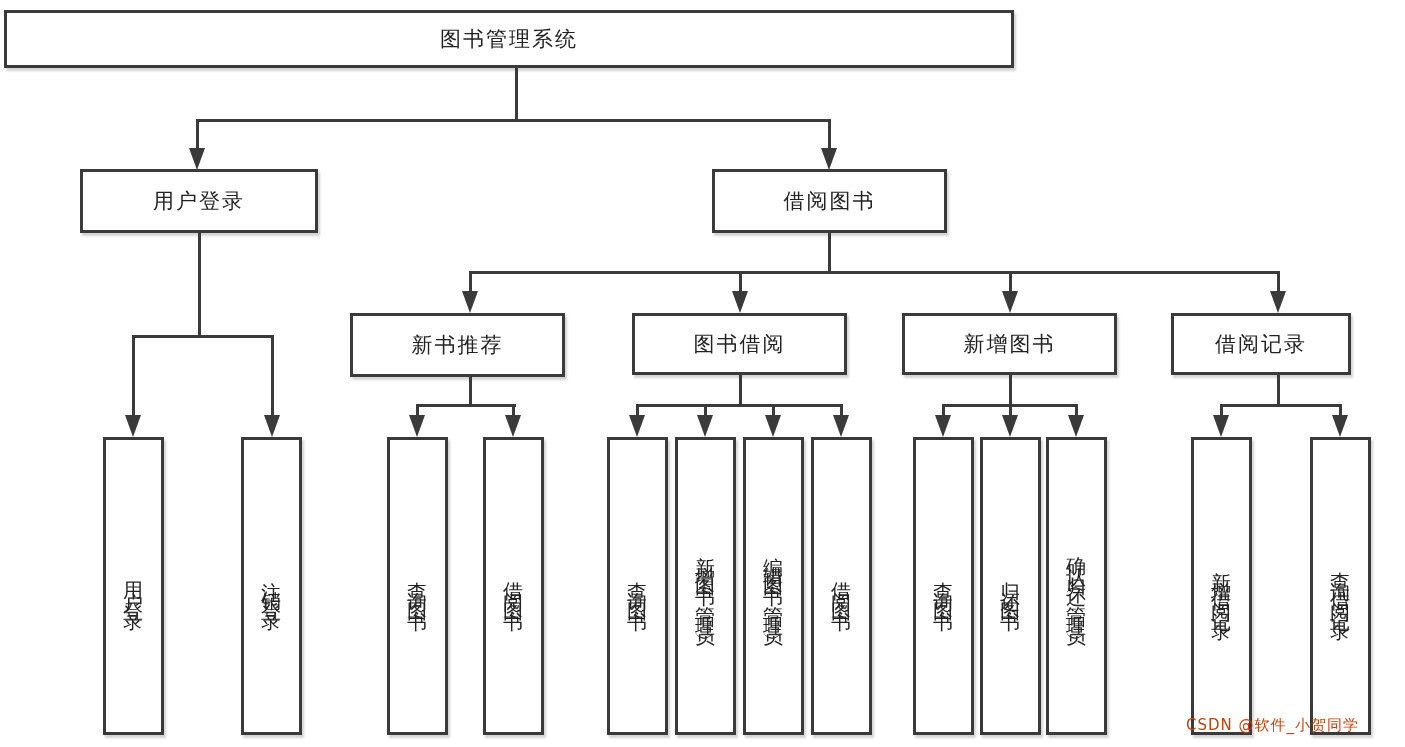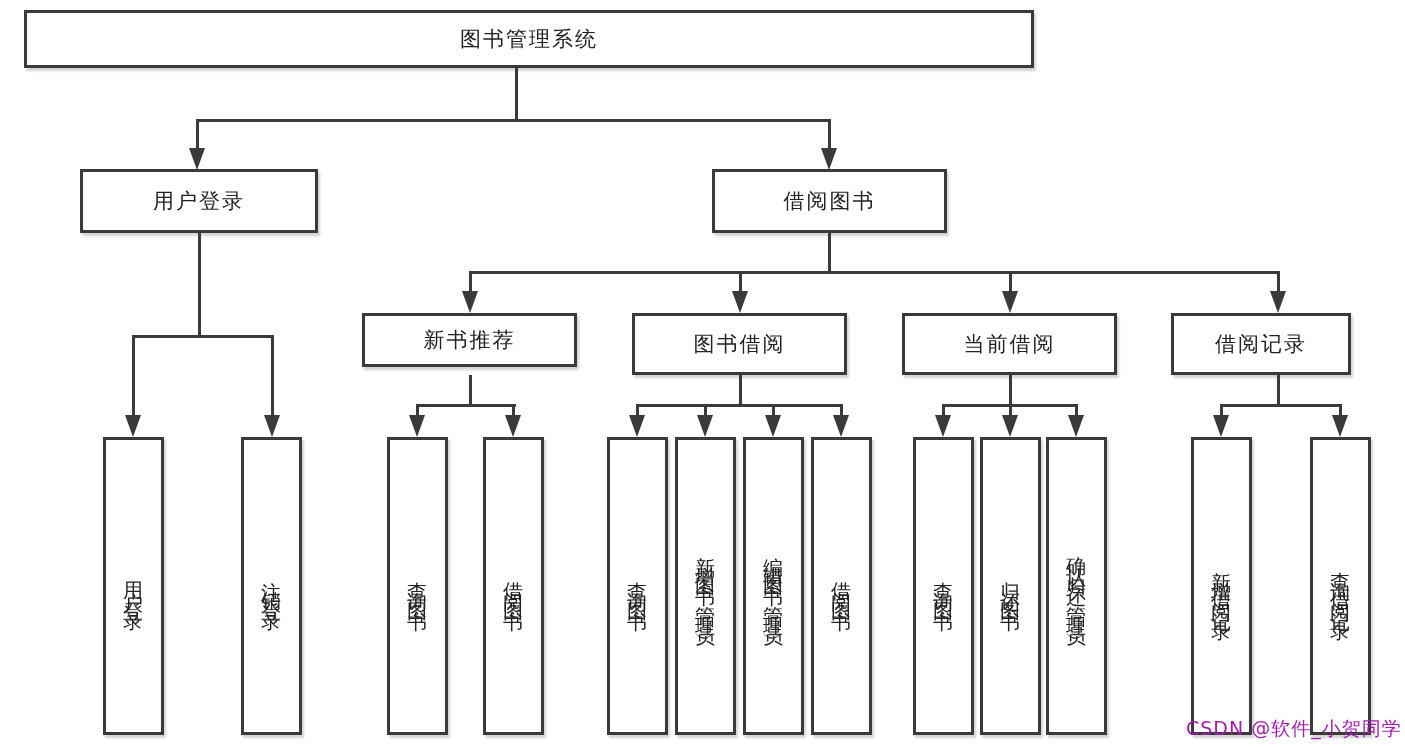--- a/index.html
+++ b/index.html
@@ -18,48 +18,48 @@
     font-size:20px;letter-spacing:10px;color:#222222;line-height:1;
   }
   .vline{position:absolute;width:3px;background:#3a3a3a;z-index:1;}
   .hline{position:absolute;height:3px;background:#3a3a3a;z-index:1;}
   .arr{
     position:absolute;width:0;height:0;z-index:1;
     border-left:8px solid transparent;border-right:8px solid transparent;
     border-top:22px solid #3a3a3a;
   }
   .watermark{
-    position:absolute;left:1186px;top:716px;font-size:19px;letter-spacing:1px;
-    color:#a21caf;z-index:6;white-space:nowrap;
+    position:absolute;left:1186px;top:716px;font-size:15px;letter-spacing:1px;
+    color:#c2410c;z-index:6;white-space:nowrap;
   }
 </style>
 </head>
 <body>
 
 <div class="canvas">
 
-  <div class="node" style="left:24px;top:10px;width:1010px;height:58px">
+  <div class="node" style="left:4px;top:10px;width:1010px;height:58px">
     <span class="lbl">图书管理系统</span>
   </div>
 
   <div class="node" style="left:80px;top:169px;width:238px;height:64px">
     <span class="lbl">用户登录</span>
   </div>
   <div class="node" style="left:712px;top:169px;width:235px;height:64px">
     <span class="lbl">借阅图书</span>
   </div>
 
-  <div class="node" style="left:362px;top:313px;width:215px;height:54px">
+  <div class="node" style="left:350px;top:313px;width:215px;height:64px">
     <span class="lbl">新书推荐</span>
   </div>
   <div class="node" style="left:632px;top:313px;width:215px;height:62px">
     <span class="lbl">图书借阅</span>
   </div>
   <div class="node" style="left:902px;top:313px;width:215px;height:62px">
-    <span class="lbl">当前借阅</span>
+    <span class="lbl">新增图书</span>
   </div>
   <div class="node" style="left:1171px;top:313px;width:180px;height:62px">
     <span class="lbl">借阅记录</span>
   </div>
 
   <div class="node leaf" style="left:103px;top:437px;width:61px;height:298px">
     <span class="vtext">用户登录</span>
   </div>
   <div class="node leaf" style="left:241px;top:437px;width:61px;height:298px">
     <span class="vtext">注销登录</span>

